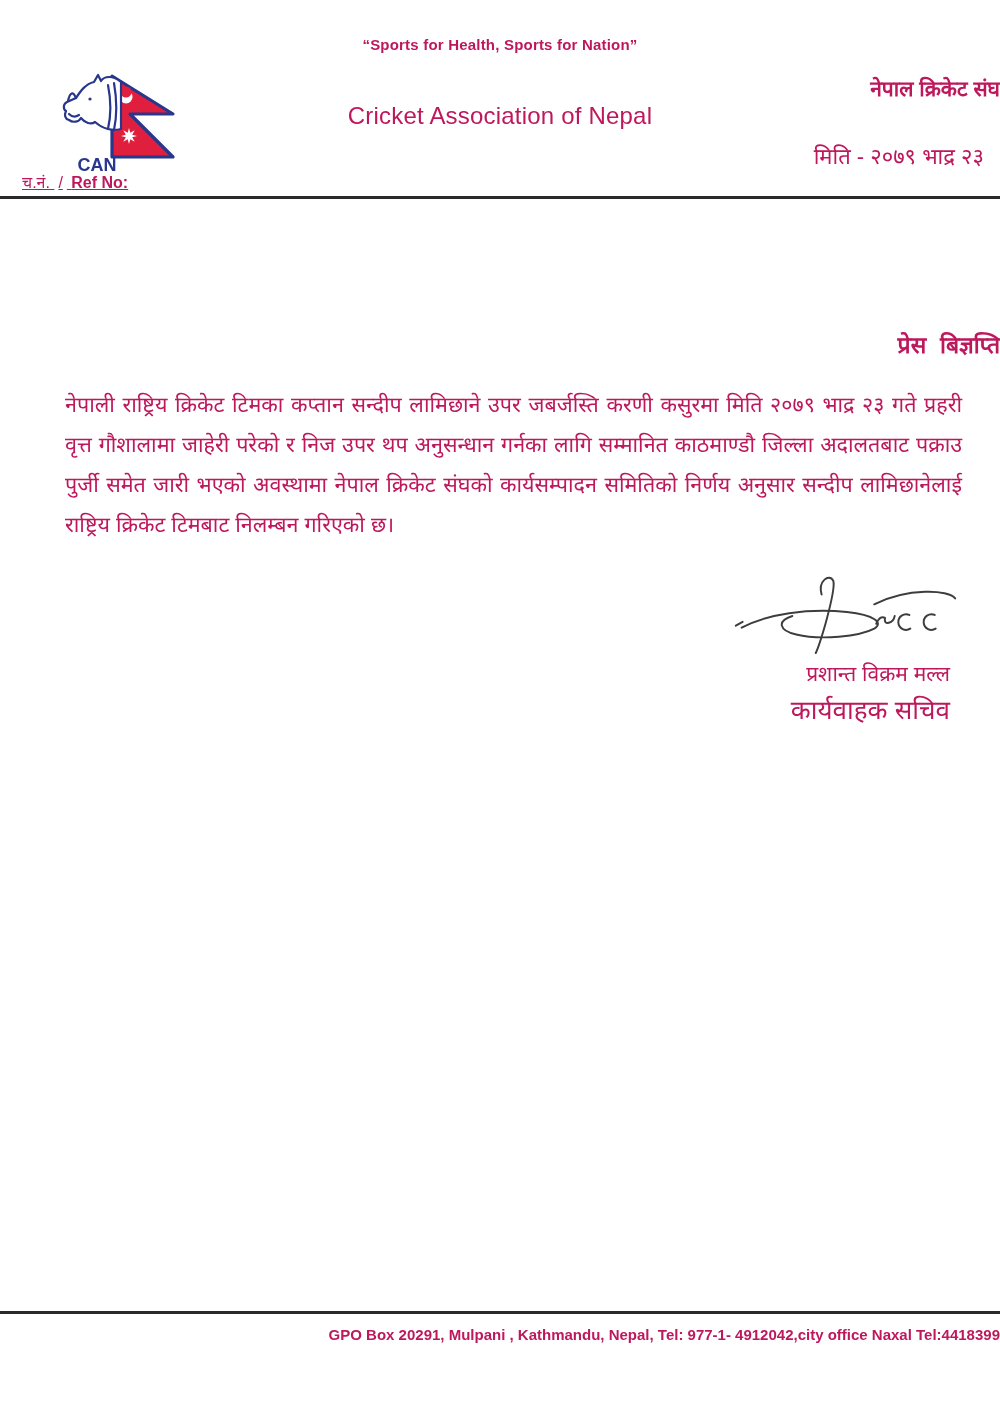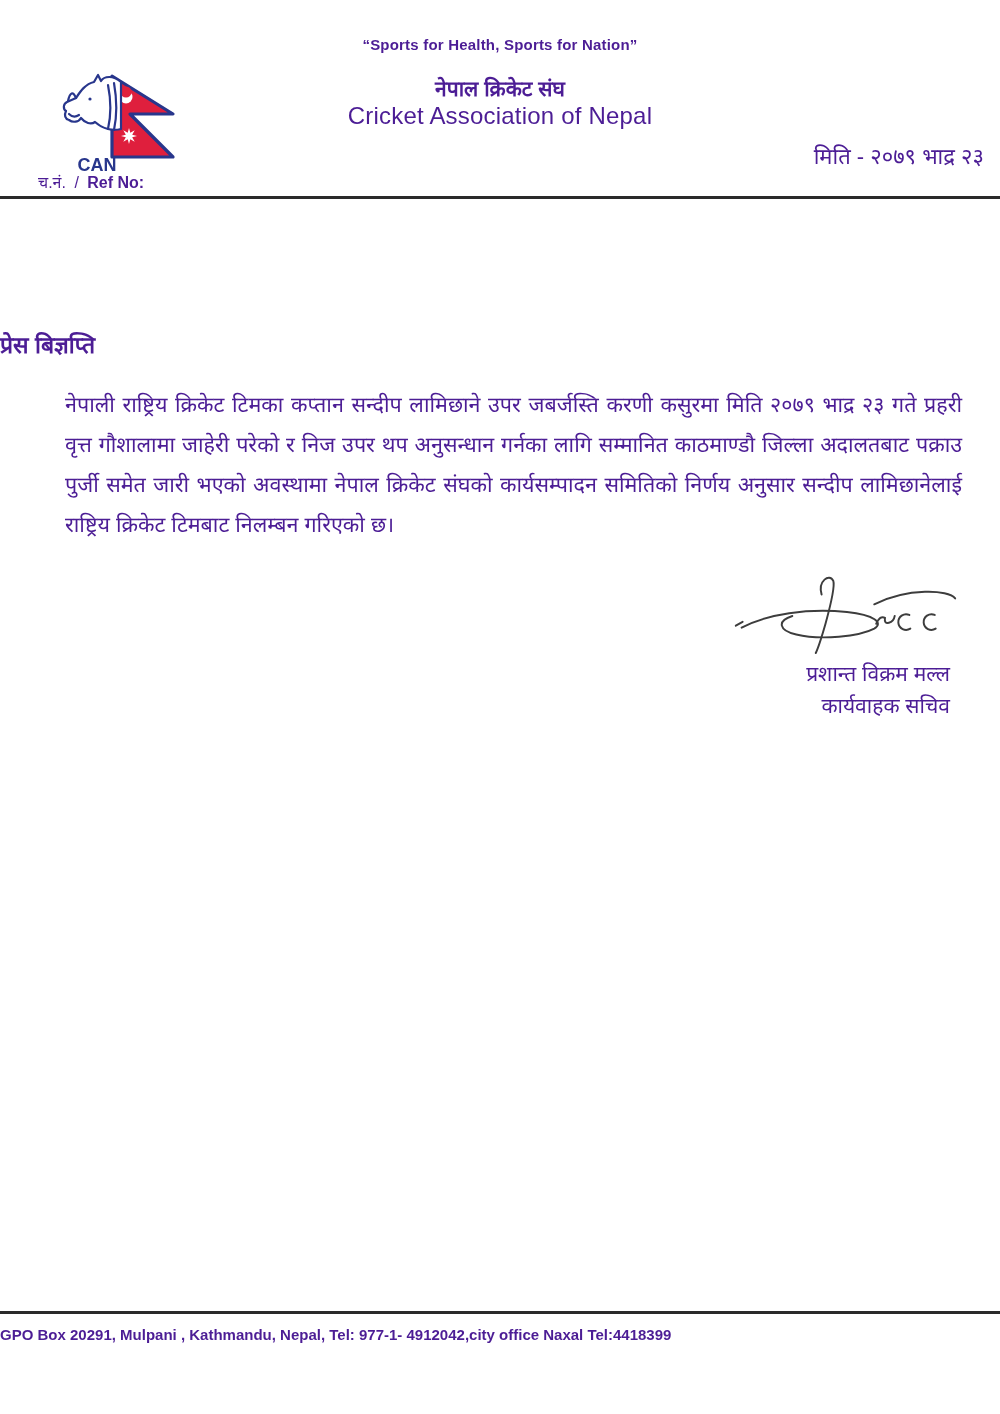--- a/index.html
+++ b/index.html
@@ -1,76 +1,77 @@
 <!DOCTYPE html>
 <html style="--flag-crimson: #df1f3d; --flag-border-navy: #28368c; --logo-navy: #28368c; --rule-black: #2a2a2a; --signature-ink: #3d3d3d;"><head>
 <meta charset="utf-8">
 <style>
   html,body{margin:0;padding:0;background:#ffffff;}
   .page{
     position:relative;
     width:1000px;height:1414px;
     background:#ffffff;
     font-family:"Liberation Sans", sans-serif;
-    color:#4c1d95;
+    color:#be185d;
     overflow:hidden;
   }
   .slogan{
     position:absolute;top:36px;left:0;width:100%;
     text-align:center;font-weight:bold;font-size:15px;letter-spacing:.2px;
   }
   .logo{position:absolute;left:55px;top:68px;width:130px;height:110px;}
   .org-nepali{
     position:absolute;top:74px;left:0;width:100%;
-    text-align:center;font-weight:bold;font-size:21px;
+    text-align:right;font-weight:bold;font-size:21px;
   }
   .org-english{
     position:absolute;top:102px;left:0;width:100%;
     text-align:center;font-weight:normal;font-size:24px;letter-spacing:.2px;
   }
   .date-line{
     position:absolute;top:140px;right:16px;
     font-size:22px;
     margin-left:44px;
   }
   .ref-line{
-    position:absolute;top:171px;left:38px;
+    position:absolute;top:171px;left:22px;
     font-size:16px;
+    text-decoration:underline;
   }
   .ref-line .sep{margin:0 4px;}
   .ref-line .en{font-weight:bold;}
   .rule-top{
     position:absolute;top:196px;left:0;width:1000px;height:3px;
     background:#2a2a2a;
   }
   .pr-title{
     position:absolute;top:328px;left:0;width:100%;
-    text-align:left;font-weight:bold;font-size:23px;
+    text-align:right;font-weight:bold;font-size:23px;font-family:Liberation Mono, monospace;
   }
   .pr-body{
     position:absolute;top:385px;left:65px;width:897px;
     font-size:21.5px;line-height:40px;
     text-align:justify;
   }
   .sig-scribble{position:absolute;left:728px;top:572px;width:234px;height:85px;}
   .sig-name{
     position:absolute;top:659px;right:50px;
     font-size:21px;text-align:center;
   }
   .sig-role{
     position:absolute;top:691px;right:50px;
-    font-size:21px;text-align:left;
+    font-size:26px;text-align:left;
   }
   .rule-bottom{
     position:absolute;top:1311px;left:0;width:1000px;height:3px;
     background:#2a2a2a;
   }
   .footer-address{
     position:absolute;top:1326px;left:0;width:100%;
-    text-align:left;font-weight:bold;font-size:15px;
+    text-align:right;font-weight:bold;font-size:15px;
   }
 </style>
 </head>
 <body>
 
 <div class="page">
 
   <div class="slogan">“Sports for Health, Sports for Nation”</div>
 
   <svg class="logo" viewBox="0 0 130 110" aria-hidden="true">

